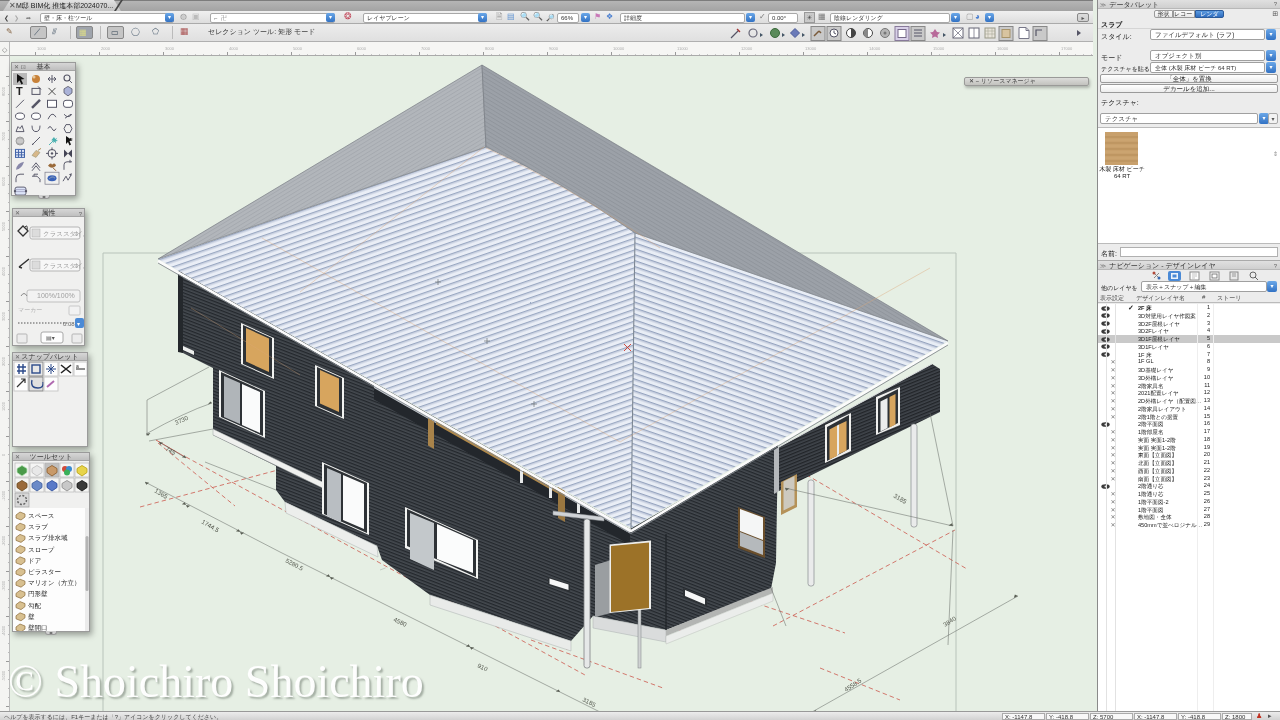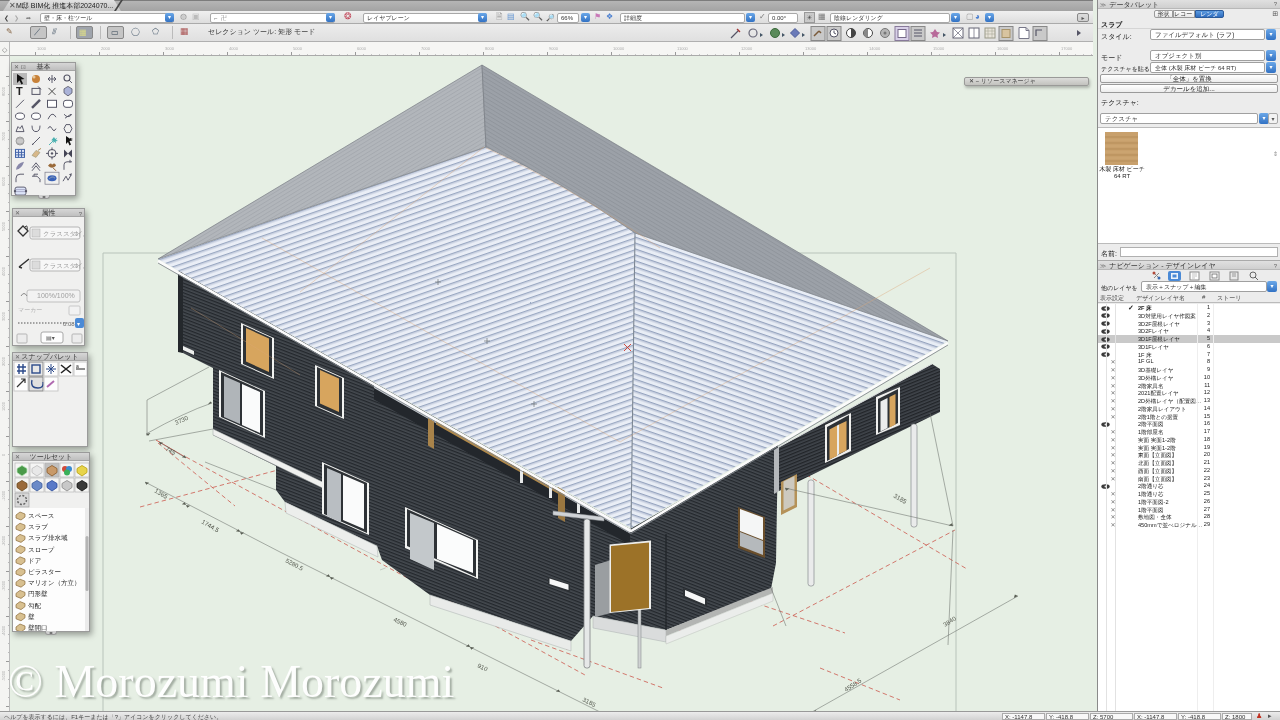--- a/index.html
+++ b/index.html
@@ -221,21 +221,21 @@
 <text transform="translate(201,523) rotate(30)">1744.5</text>
 <text transform="translate(285,562) rotate(28)">5280.5</text>
 <text transform="translate(393,621) rotate(26)">4580</text>
 <text transform="translate(477,667) rotate(27)">910</text>
 <text transform="translate(582,701) rotate(27)">3185</text>
 <text transform="translate(893,497) rotate(30)">3185</text>
 <text transform="translate(945,627) rotate(-33)">3840</text>
 <text transform="translate(846,692) rotate(-33)">4558.5</text>
 </g>
 </svg>
-<div class="abs" id="wm">© Morozumi Morozumi</div>
+<div class="abs" id="wm">© Shoichiro Shoichiro</div>
 <div class="abs" id="resmgr">✕ − リソースマネージャ</div>
 <div class="abs" id="tabbar"></div>
 <div class="abs" id="tab1">M邸 BIM化 推進本部2024070...</div>
 <div class="abs" id="tabx">✕</div>
 <div class="abs" id="tabsl"></div>
 <div class="abs" id="row1">
  <span class="tbi" style="left:4px;top:2px;color:#444;font-size:6px">❮</span>
  <span class="tbi" style="left:14px;top:2px;color:#aaa;font-size:6px">❯</span>
  <span class="tbi" style="left:26px;top:2px;color:#777;font-size:6px">➦</span>
  <div class="fld" style="left:40px;width:134px">壁・床・柱ツール</div>

